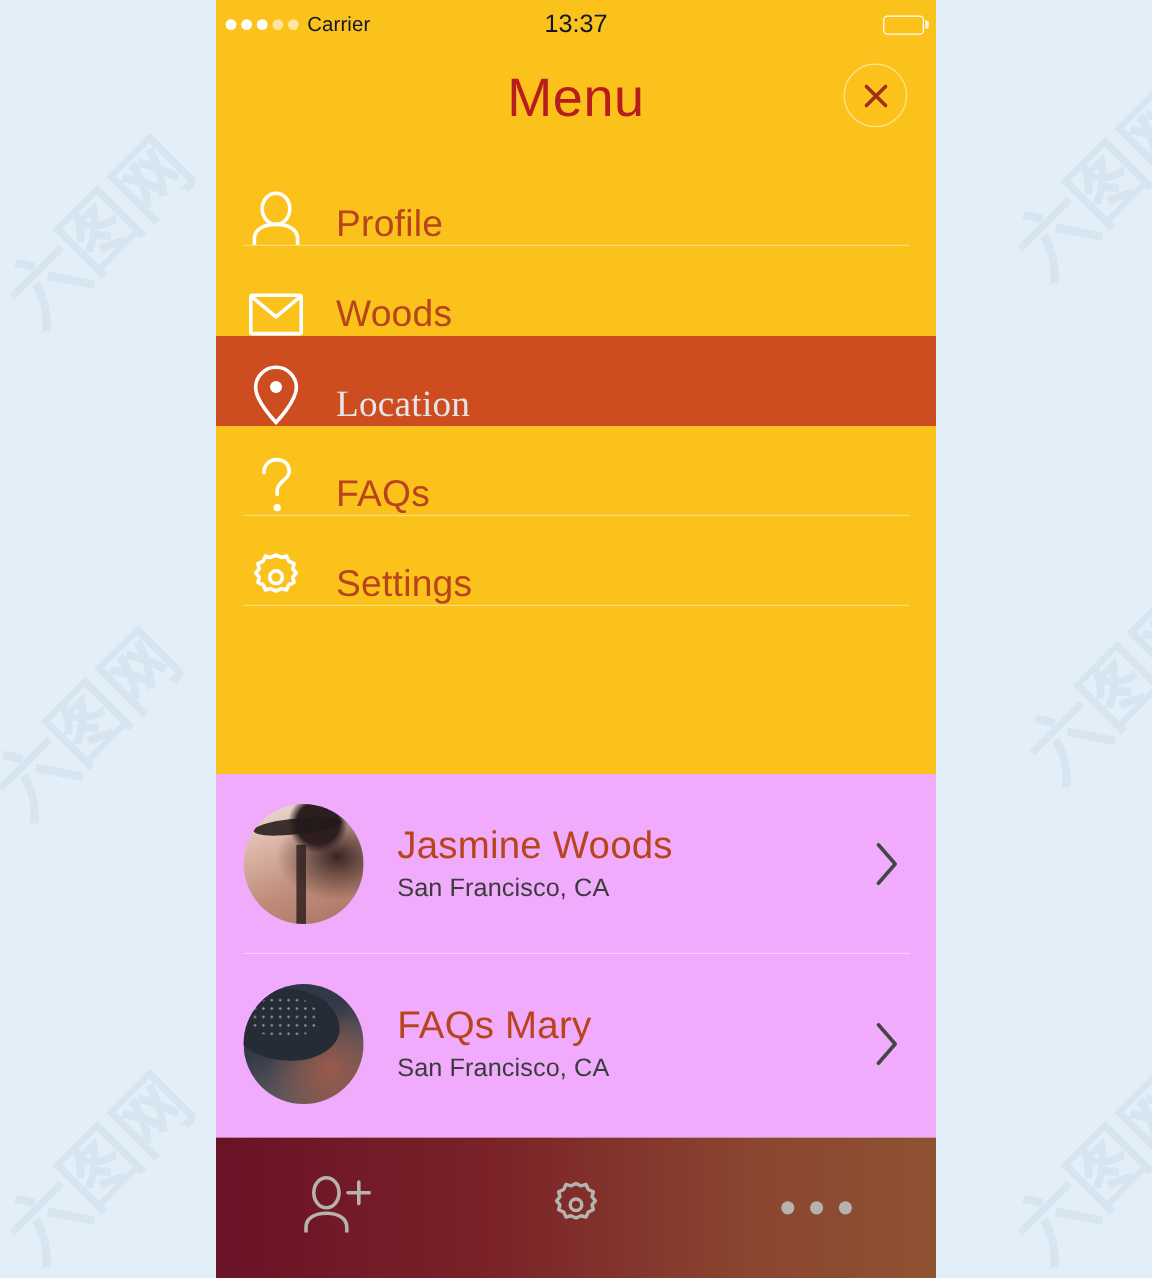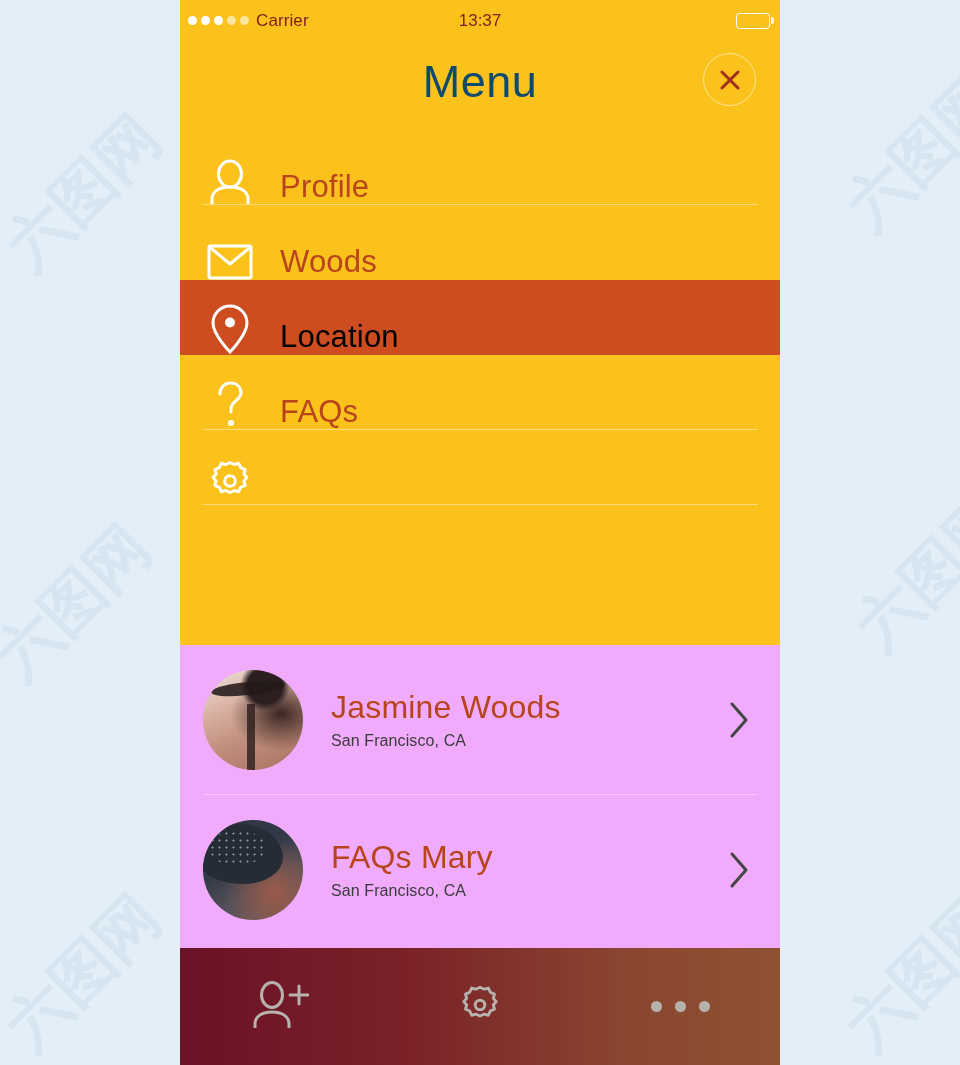--- a/index.html
+++ b/index.html
@@ -33,46 +33,46 @@
     position: absolute; left: 0; top: 0;
     width: 600px; height: 645px;
     background: #fcc21c;
   }
 
   
   #status-bar {
     position: relative; height: 30px;
     display: flex; align-items: center;
     padding: 11px 6px 0 8px;
-    color: #7f1d1d;
+    color: #0f172a;
   }
   .sig-dots { display: flex; align-items: center; gap: 4px; margin-right: 7px; }
   .dot { width: 9px; height: 9px; border-radius: 50%; background: #ffffff; }
   .dot.dim { background: rgba(255,255,255,0.58); }
   #carrier-label { font-size: 17px; letter-spacing: .1px; }
   #status-time {
     position: absolute; left: 0; right: 0; text-align: center;
-    font-size: 17px; pointer-events: none;
+    font-size: 21px; pointer-events: none;
   }
   #battery { margin-left: auto; display: flex; align-items: center; }
   .bat-body {
     width: 34px; height: 16px; border: 1.7px solid #ffffff;
     border-radius: 3.5px; padding: 1.7px;
   }
   .bat-fill { width: 78%; height: 100%; background: #ffffff; border-radius: 1px; }
   .bat-tip {
     width: 3px; height: 7px; background: rgba(255,255,255,0.85);
     border-radius: 0 2px 2px 0; margin-left: 1.5px;
   }
 
   
   #title-bar { position: relative; height: 100px; }
   #menu-title {
     position: absolute; left: 0; right: 0; top: 26px;
-    text-align: center; color: #0c4a6e;
+    text-align: center; color: #b91c1c;
     font-size: 45px; font-weight: 400; letter-spacing: .5px;
   }
   #close-button {
     position: absolute; right: 24px; top: 23px;
     width: 53px; height: 53px; border-radius: 50%;
     border: 1.6px solid rgba(255,255,255,0.55);
     display: flex; align-items: center; justify-content: center;
     cursor: pointer;
   }
   #close-button svg { display: block; }
@@ -86,21 +86,21 @@
   }
   .menu-row.active { background: #ce4d20; }
   .menu-icon {
     width: 100px; min-width: 100px;
     display: flex; align-items: center; justify-content: center;
   }
   .menu-label {
     font-size: 31px; font-weight: 400;
     color: #b8441c; letter-spacing: .2px;
   }
-  .menu-row.active .menu-label { color: #000000; }
+  .menu-row.active .menu-label { color: #e5e5e5; font-family: Liberation Serif, serif; }
   .row-divider {
     position: absolute; left: 23px; right: 22px; bottom: 0;
     height: 1px; background: rgba(255,255,255,0.42);
   }
 
   
   #contacts {
     position: absolute; left: 0; top: 645px;
     width: 600px; height: 303px;
     background: #f0abfc;
@@ -143,21 +143,21 @@
     content:""; position:absolute; left:6%; top:10%; width:56%; height:34%;
     background:
       radial-gradient(circle, rgba(215,220,230,.55) 0.9px, rgba(0,0,0,0) 1.2px) 0 0/7px 7px;
     border-radius: 50% 50% 40% 40%;
   }
   .contact-text { margin-left: 28px; }
   .contact-name {
     font-size: 32px; color: #b8441c; letter-spacing: .2px; line-height: 1.1;
   }
   .contact-sub {
-    font-size: 16px; color: #3b3b3b; margin-top: 7px; letter-spacing: .1px;
+    font-size: 21px; color: #3b3b3b; margin-top: 7px; letter-spacing: .1px;
   }
   .chevron { margin-left: auto; margin-right: 30px; display: flex; }
   .contact-divider {
     position: absolute; left: 23px; right: 22px; bottom: 0;
     height: 1px; background: rgba(255,255,255,0.38);
   }
 
   
   #toolbar {
     position: absolute; left: 0; top: 948px;
@@ -263,20 +263,21 @@
             <svg width="48" height="48" viewBox="0 0 48 48">
               <g fill="none" stroke="#ffffff" stroke-width="3" stroke-linejoin="round">
                 <path d="M24 5.5 l4.4 2.0 4.3 -1.2 2.0 4.4 4.4 2.0 -1.2 4.3 3.0 3.5
                          -3.0 3.5 1.2 4.3 -4.4 2.0 -2.0 4.4 -4.3 -1.2 -4.4 2.0
                          -4.4 -2.0 -4.3 1.2 -2.0 -4.4 -4.4 -2.0 1.2 -4.3 -3.0 -3.5
                          3.0 -3.5 -1.2 -4.3 4.4 -2.0 2.0 -4.4 4.3 1.2 z"></path>
                 <circle cx="24" cy="24" r="5.3"></circle>
               </g>
             </svg>
           </span>
+          <span class="menu-label">Settings</span>
           <span class="row-divider"></span>
         </div>
 
 
       </div>
     </div>
 
     <div id="contacts">
 
       <div class="contact-row">

